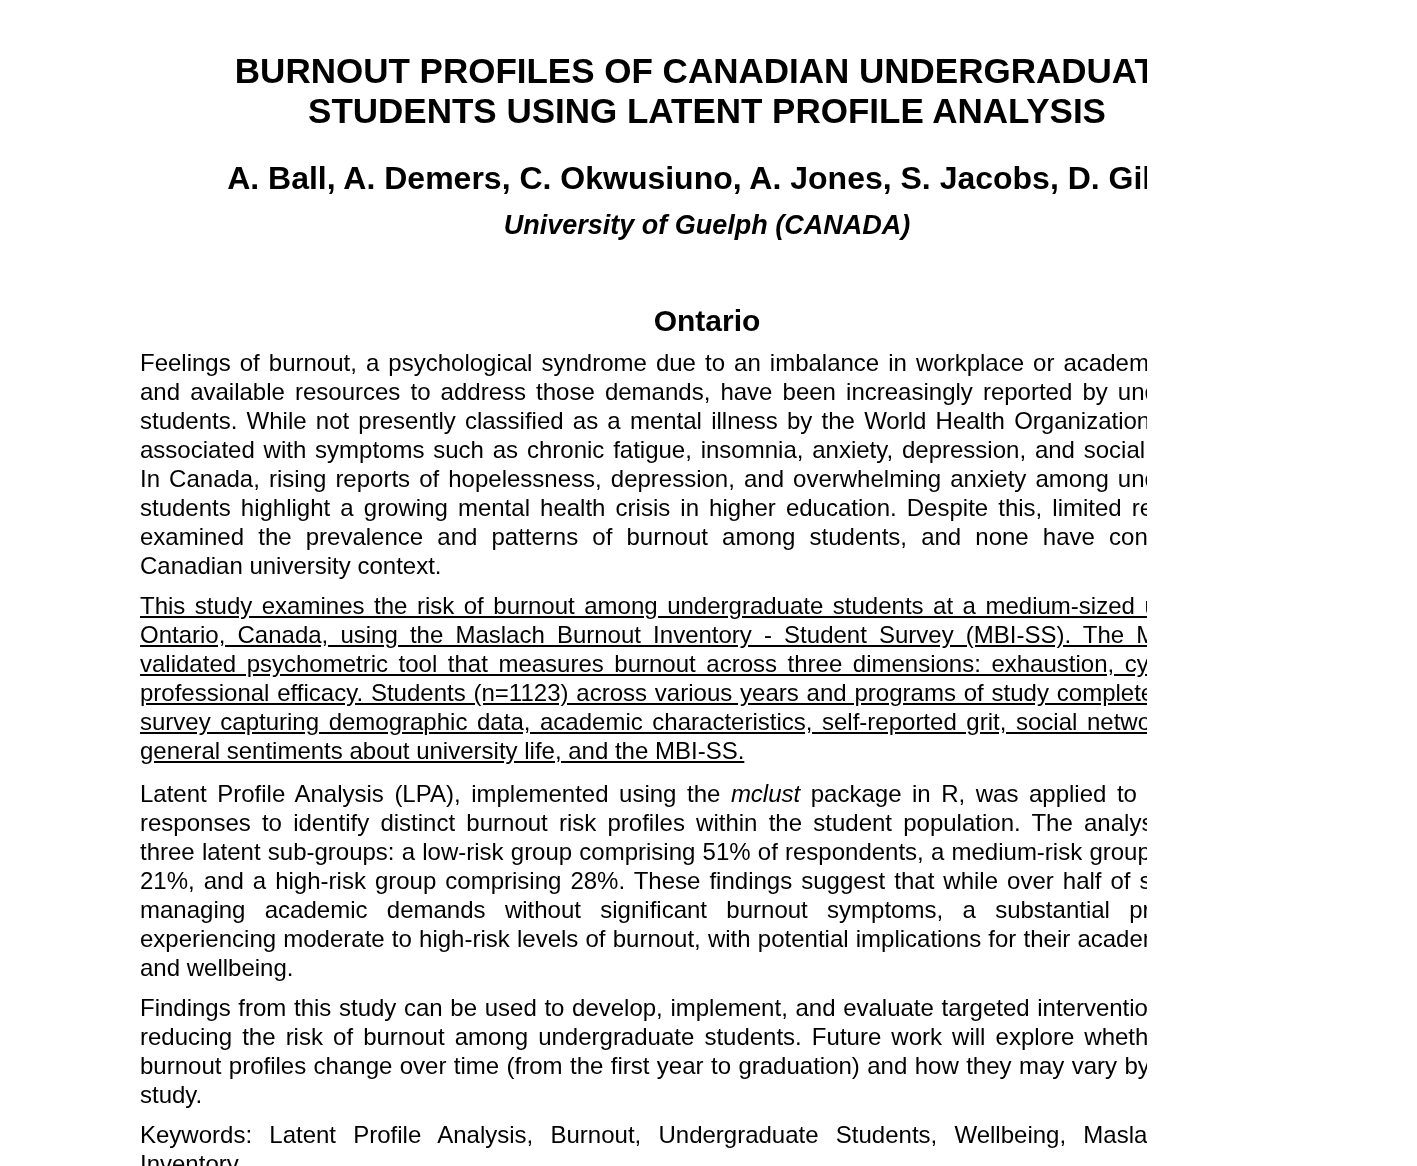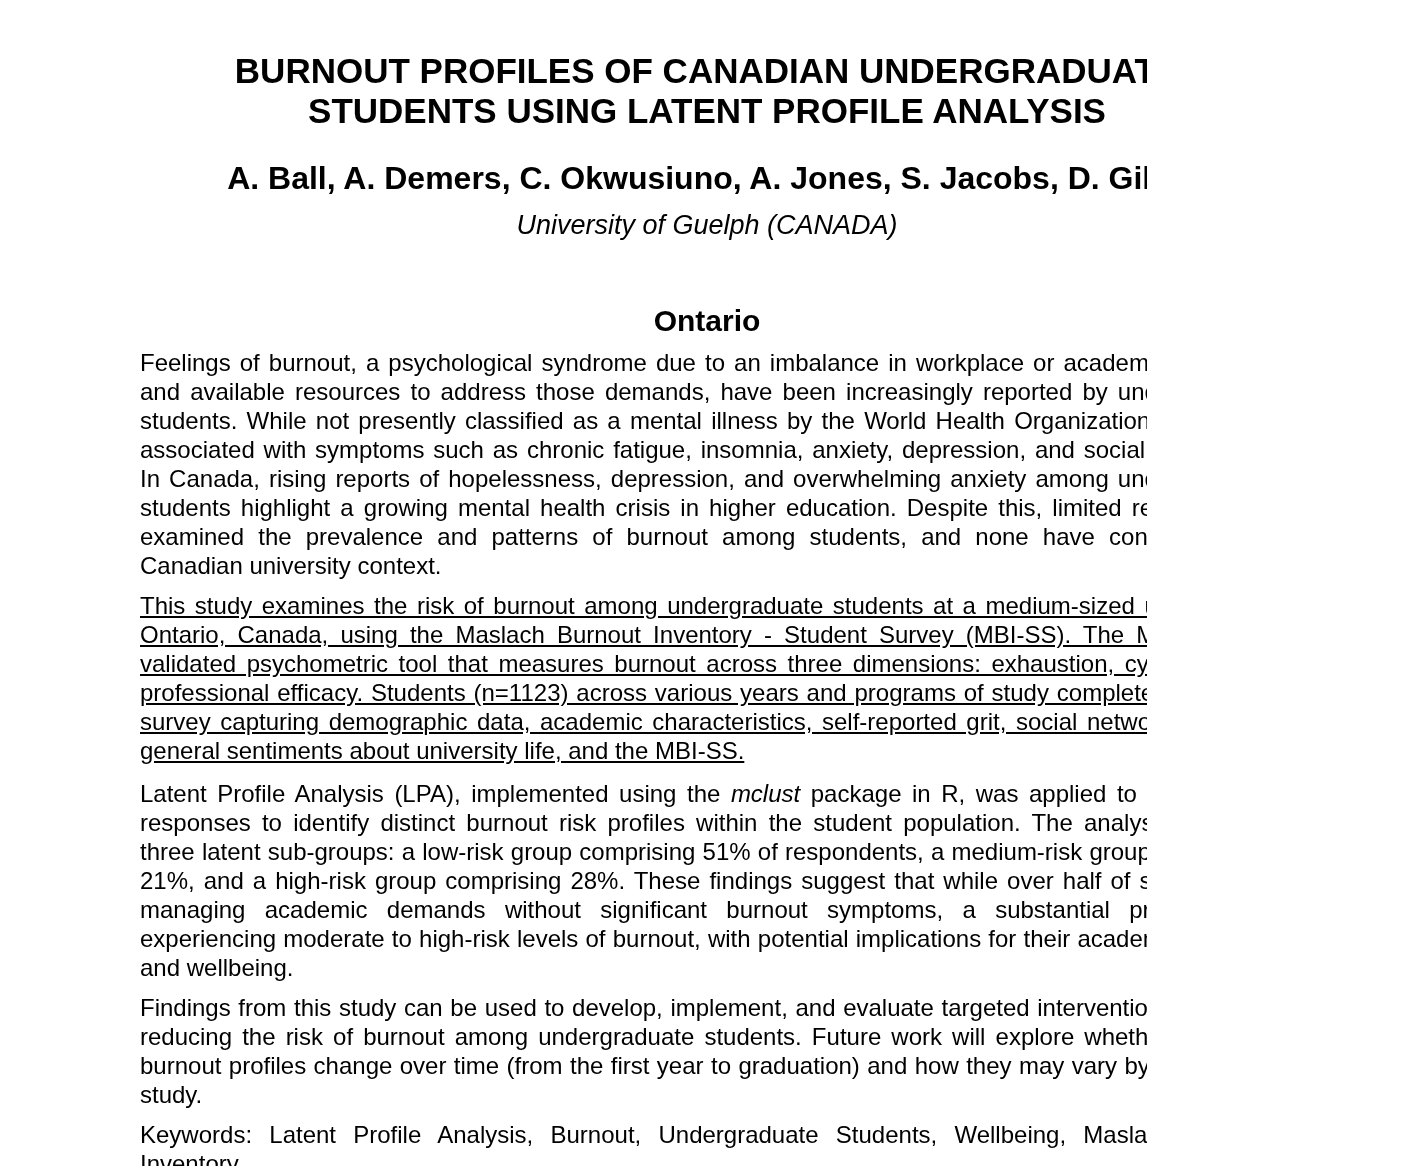--- a/index.html
+++ b/index.html
@@ -32,21 +32,21 @@
     font-size: 32px;
     line-height: 36px;
     font-weight: bold;
     text-align: center;
     margin: 29px 0 0 0;
   }
   .affiliation {
     font-size: 27px;
     line-height: 32px;
     font-style: italic;
-    font-weight: normal;
+    font-weight: bold;
     text-align: center;
     margin: 13px 0 0 0;
   }
   .abstract-heading {
     font-size: 30px;
     line-height: 35px;
     font-weight: bold;
     text-align: center;
     margin: 62px 0 0 0;
   }

